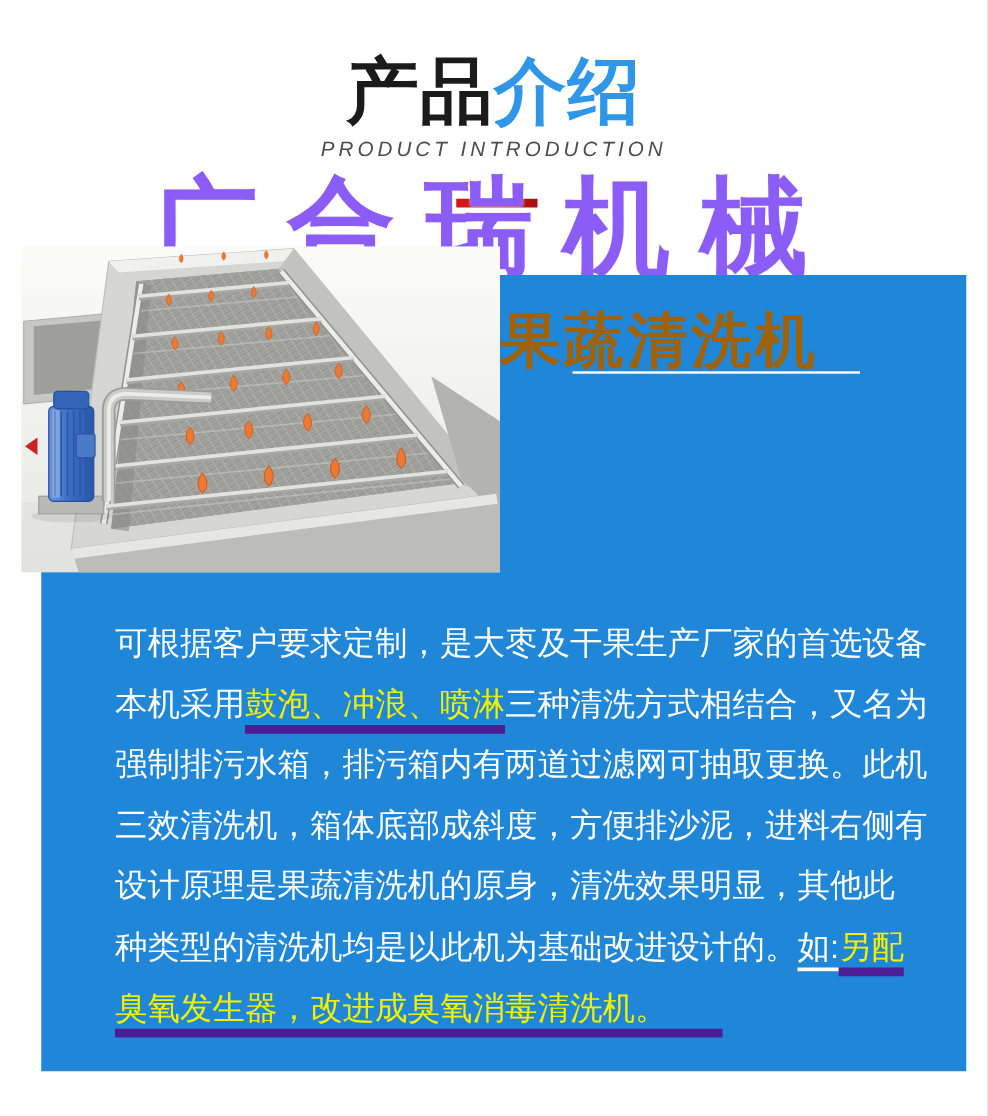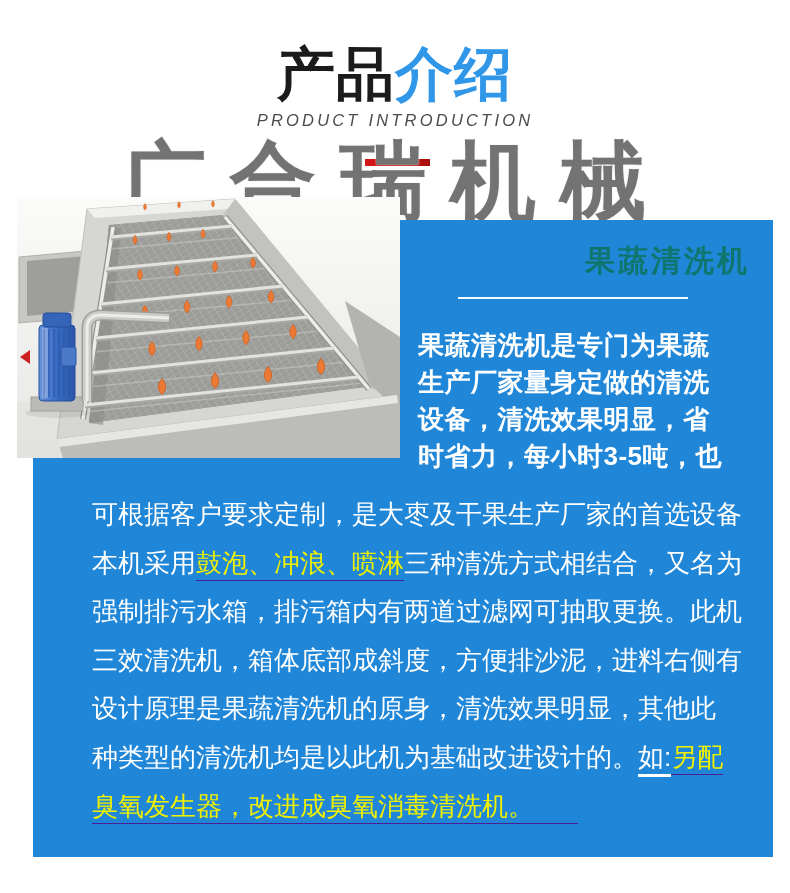--- a/index.html
+++ b/index.html
@@ -22,52 +22,52 @@
   }
   .red-bar{
     left:365px;top:159px;width:65px;height:7px;
     background:linear-gradient(to right,#d21515 55%,#a50f0f);
   }
 
   
   .wm-cn{
     left:0;top:124px;width:790px;text-align:center;
     font-size:86px;font-weight:700;letter-spacing:24px;white-space:nowrap;
-    color:#737373;text-shadow:0 0 2px #eae8e4;pointer-events:none;
+    color:#8b5cf6;text-shadow:0 0 2px #eae8e4;pointer-events:none;
   }
   .wm-en{
     left:150px;top:214px;width:640px;
     font-family:"Liberation Serif",serif;font-style:italic;font-weight:700;
     font-size:30px;letter-spacing:5px;white-space:nowrap;
     color:rgba(228,236,244,0.62);pointer-events:none;
   }
 
   
   .panel{
     left:33px;top:220px;width:740px;height:637px;background:#1f86d8;
   }
   .panel-title{
-    left:400px;top:241px;width:350px;text-align:right;
-    font-size:30px;font-weight:900;letter-spacing:3px;color:#0f766e;white-space:nowrap;
+    left:400px;top:241px;width:350px;text-align:left;
+    font-size:48px;font-weight:900;letter-spacing:3px;color:#a16207;white-space:nowrap;
   }
   .panel-divider{
     left:458px;top:297px;width:230px;height:2px;background:rgba(255,255,255,0.95);
   }
   .intro{
     left:418px;top:327px;width:320px;
     font-size:26px;font-weight:700;line-height:37px;letter-spacing:0.5px;
     color:#ffffff;white-space:nowrap;
   }
   .body-text{
     left:48px;top:490px;width:710px;
     font-size:26px;font-weight:400;line-height:48.6px;letter-spacing:0px;
     color:#ffffff;white-space:nowrap;margin-left:44px;
   }
   .hl{color:#f0f000;}
-  .u-y{border-bottom:1px solid #4c1d95;padding-bottom:2px;}
+  .u-y{border-bottom:7px solid #4c1d95;padding-bottom:2px;}
   .u-w{border-bottom:3px solid #ffffff;padding-bottom:2px;}
   .tail-pad{padding-right:44px;}
 
   
   .photo{left:17px;top:197px;width:383px;height:261px;}
 </style>
 </head>
 <body>
 
 <div class="page">
@@ -242,26 +242,20 @@
         <rect x="44" y="150" width="15" height="19" rx="2" fill="#4a79c8" stroke="#2c55a8" stroke-width="1"></rect>
         <polygon points="3,160 13,153 13,167" fill="#cc2222"></polygon>
       </g>
     </svg>
   </div>
 
 
   <div class="abs panel-title">果蔬清洗机</div>
   <div class="abs panel-divider"></div>
 
-  <div class="abs intro">
-    <div>果蔬清洗机是专门为果蔬</div>
-    <div>生产厂家量身定做的清洗</div>
-    <div>设备，清洗效果明显，省</div>
-    <div>时省力，每小时3-5吨，也</div>
-  </div>
 
   <div class="abs body-text">
     <div><span>可根据客户要求定制，是大枣及干果生产厂家的首选设备</span></div>
     <div><span>本机采用</span><span class="hl u-y">鼓泡、冲浪、喷淋</span><span>三种清洗方式相结合，又名为</span></div>
     <div><span>强制排污水箱，排污箱内有两道过滤网可抽取更换。此机</span></div>
     <div><span>三效清洗机，箱体底部成斜度，方便排沙泥，进料右侧有</span></div>
     <div><span>设计原理是果蔬清洗机的原身，清洗效果明显，其他此</span></div>
     <div><span>种类型的清洗机均是以此机为基础改进设计的。</span><span class="u-w">如:</span><span class="hl u-y">另配</span></div>
     <div><span class="hl u-y tail-pad">臭氧发生器，改进成臭氧消毒清洗机。</span></div>
   </div>

